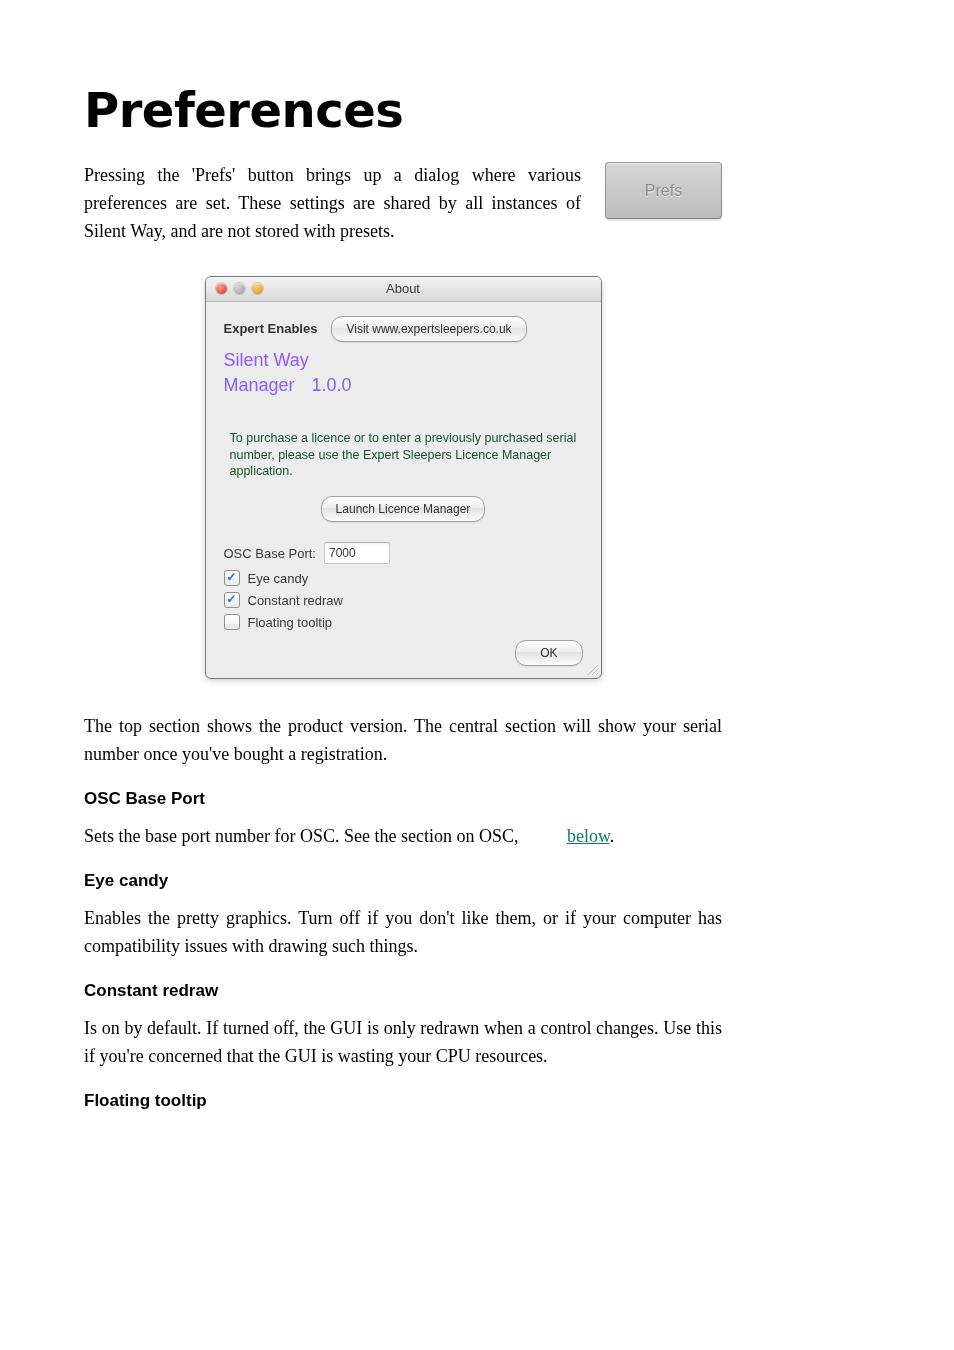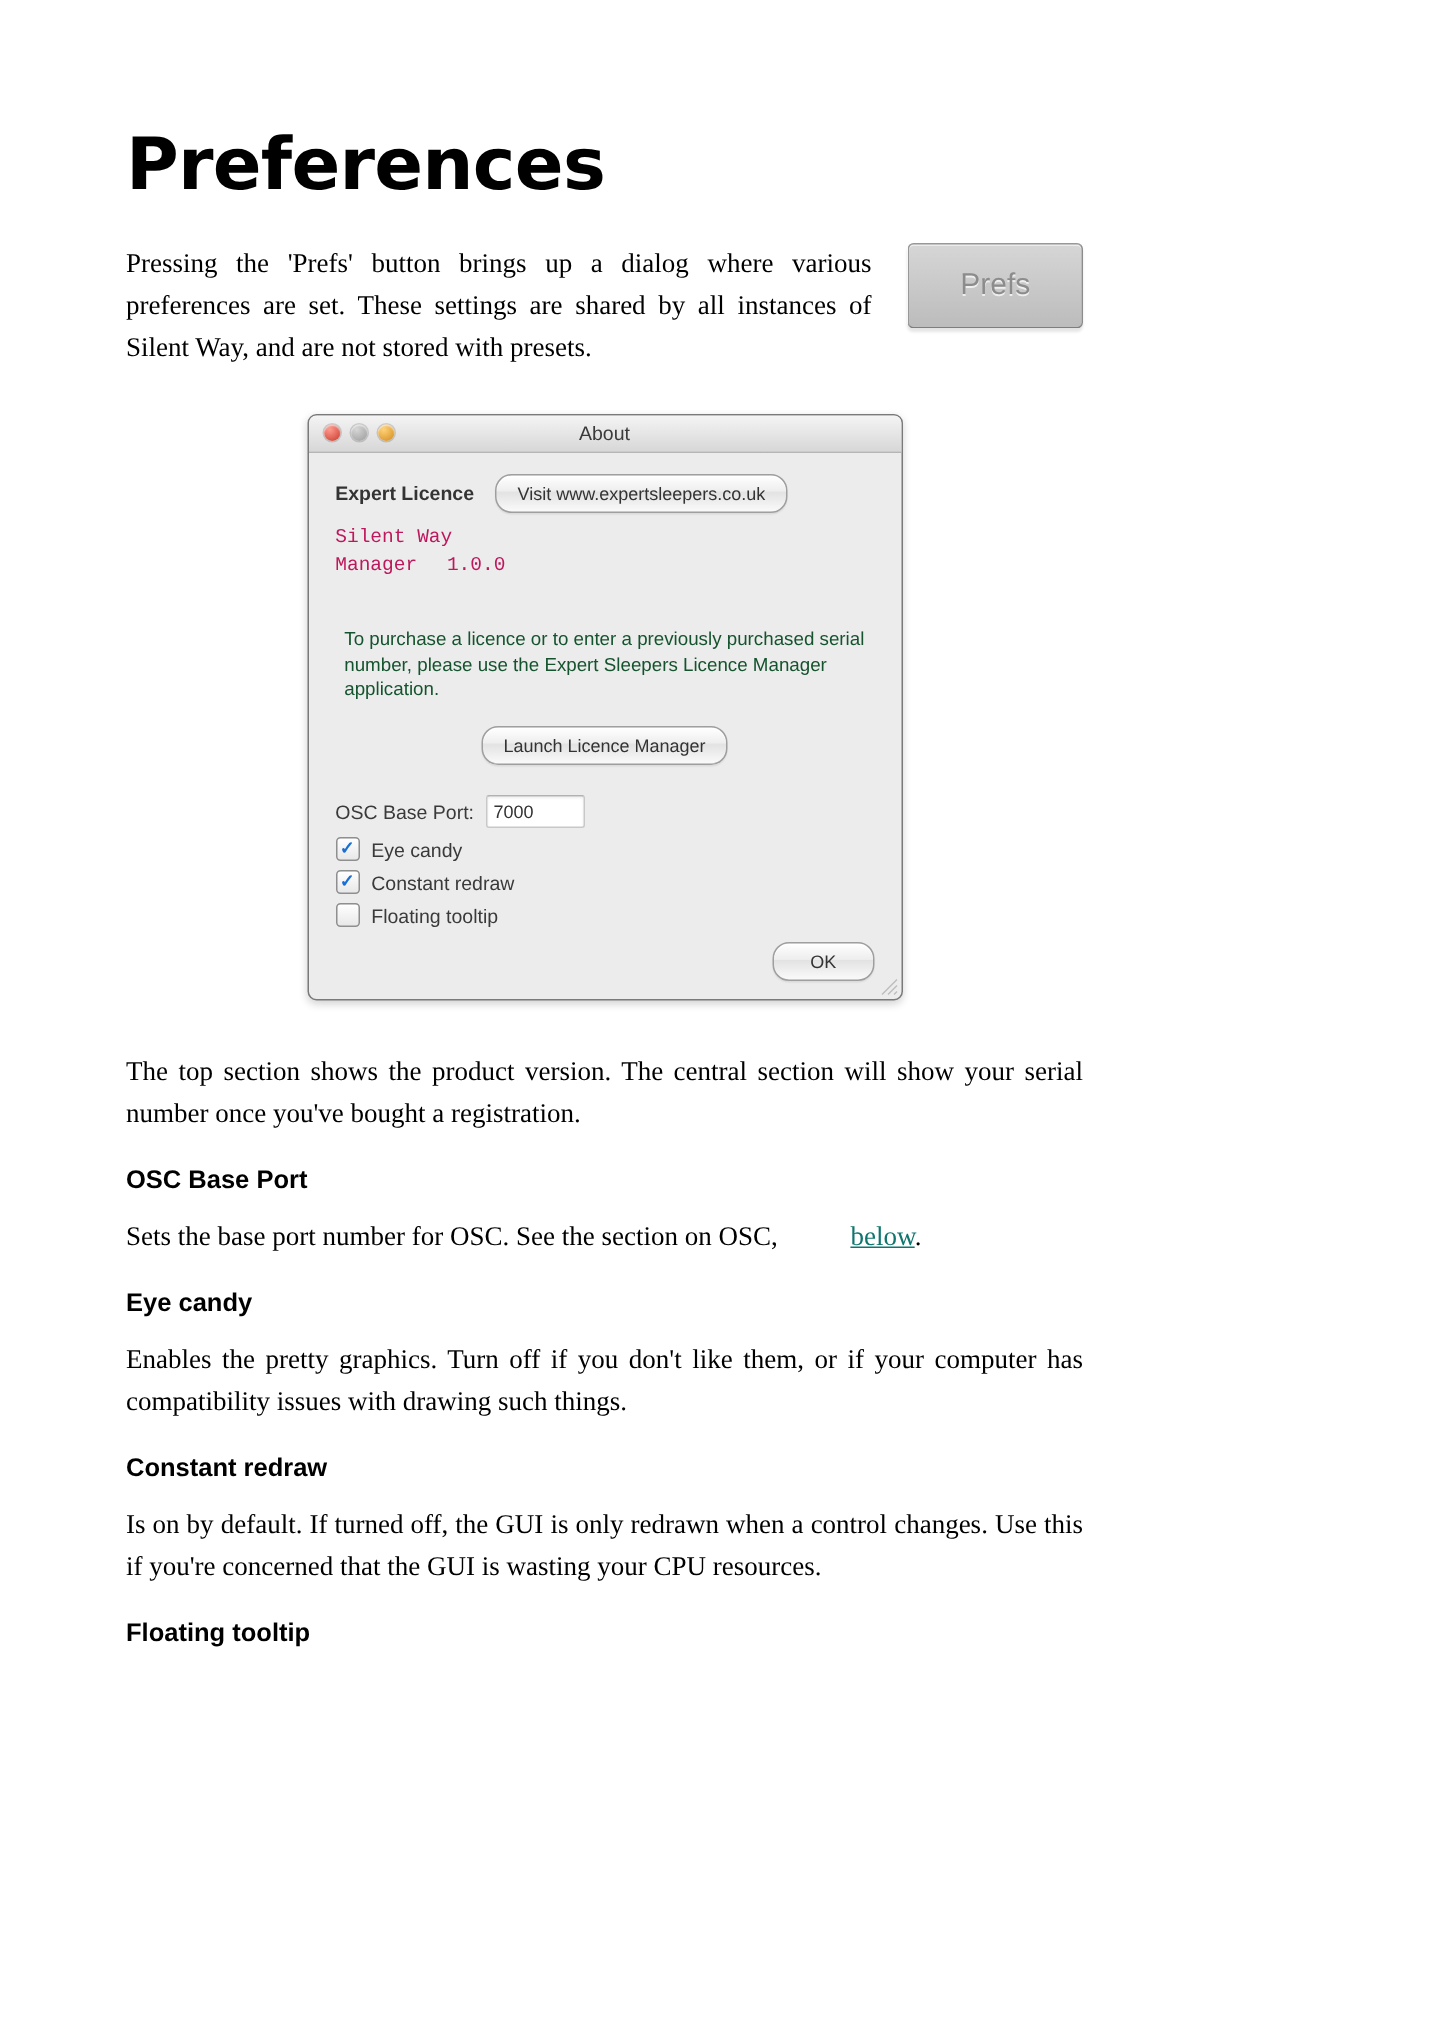--- a/index.html
+++ b/index.html
@@ -42,21 +42,21 @@
     border-bottom-color: #7e7e7e;
     border-right-color: #8c8c8c;
     border-radius: 4px;
     background: linear-gradient(#d6d6d6, #bcbcbc);
     box-shadow: inset 0 1px 0 rgba(255,255,255,.55), 0 2px 2px rgba(0,0,0,.10);
     display: flex;
     align-items: center;
     justify-content: center;
     color: #8c8c8c;
     font-family: "Lucida Grande", "Helvetica Neue", Arial, sans-serif;
-    font-size: 20px;
+    font-size: 16px;
     font-weight: 400;
     text-shadow: 0 1px 0 rgba(255,255,255,.7);
   }
   .dialog-wrap {
     display: flex;
     justify-content: center;
     margin: 0 auto 34px auto;
   }
   .dialog {
     width: 395px;
@@ -120,24 +120,23 @@
     border: 1px solid #9f9f9f;
     border-radius: 11px;
     background: linear-gradient(#ffffff, #ededed 45%, #e2e2e2 46%, #fafafa);
     box-shadow: inset 0 1px 0 rgba(255,255,255,.9), 0 1px 1px rgba(0,0,0,.08);
     font-size: 12px;
     color: #333;
     cursor: pointer;
     white-space: nowrap;
   }
   .product-line, .version-line {
-    font-size: 13px;
-    color: #be185d;
+    font-size: 18px;
+    color: #8b5cf6;
     margin: 4px 0;
-    font-family: Liberation Mono, monospace;
   }
   .version-line .ver-label { margin-right: 12px; }
 
   .licence-box {
     margin-top: 34px;
     margin-bottom: 12px;
     text-align: left;
   }
   .licence-text {
     font-size: 12.5px;
@@ -234,21 +233,21 @@
         <div class="traffic">
           <span class="tl-dot tl-close"></span>
           <span class="tl-dot tl-min"></span>
           <span class="tl-dot tl-zoom"></span>
         </div>
         <div class="dlg-title">About</div>
       </div>
 
       <div class="dlg-body">
         <div class="brand-row">
-          <span class="brand-name">Expert Licence</span>
+          <span class="brand-name">Expert Enables</span>
           <span class="aqua-btn">Visit www.expertsleepers.co.uk</span>
         </div>
         <div class="product-line">Silent Way</div>
         <div class="version-line">
           <span class="ver-label">Manager</span>
           <span>1.0.0</span>
         </div>
 
         <div class="licence-box">
           <div class="licence-text">To purchase a licence or to enter a previously purchased serial number, please use the Expert Sleepers Licence Manager application.</div>

